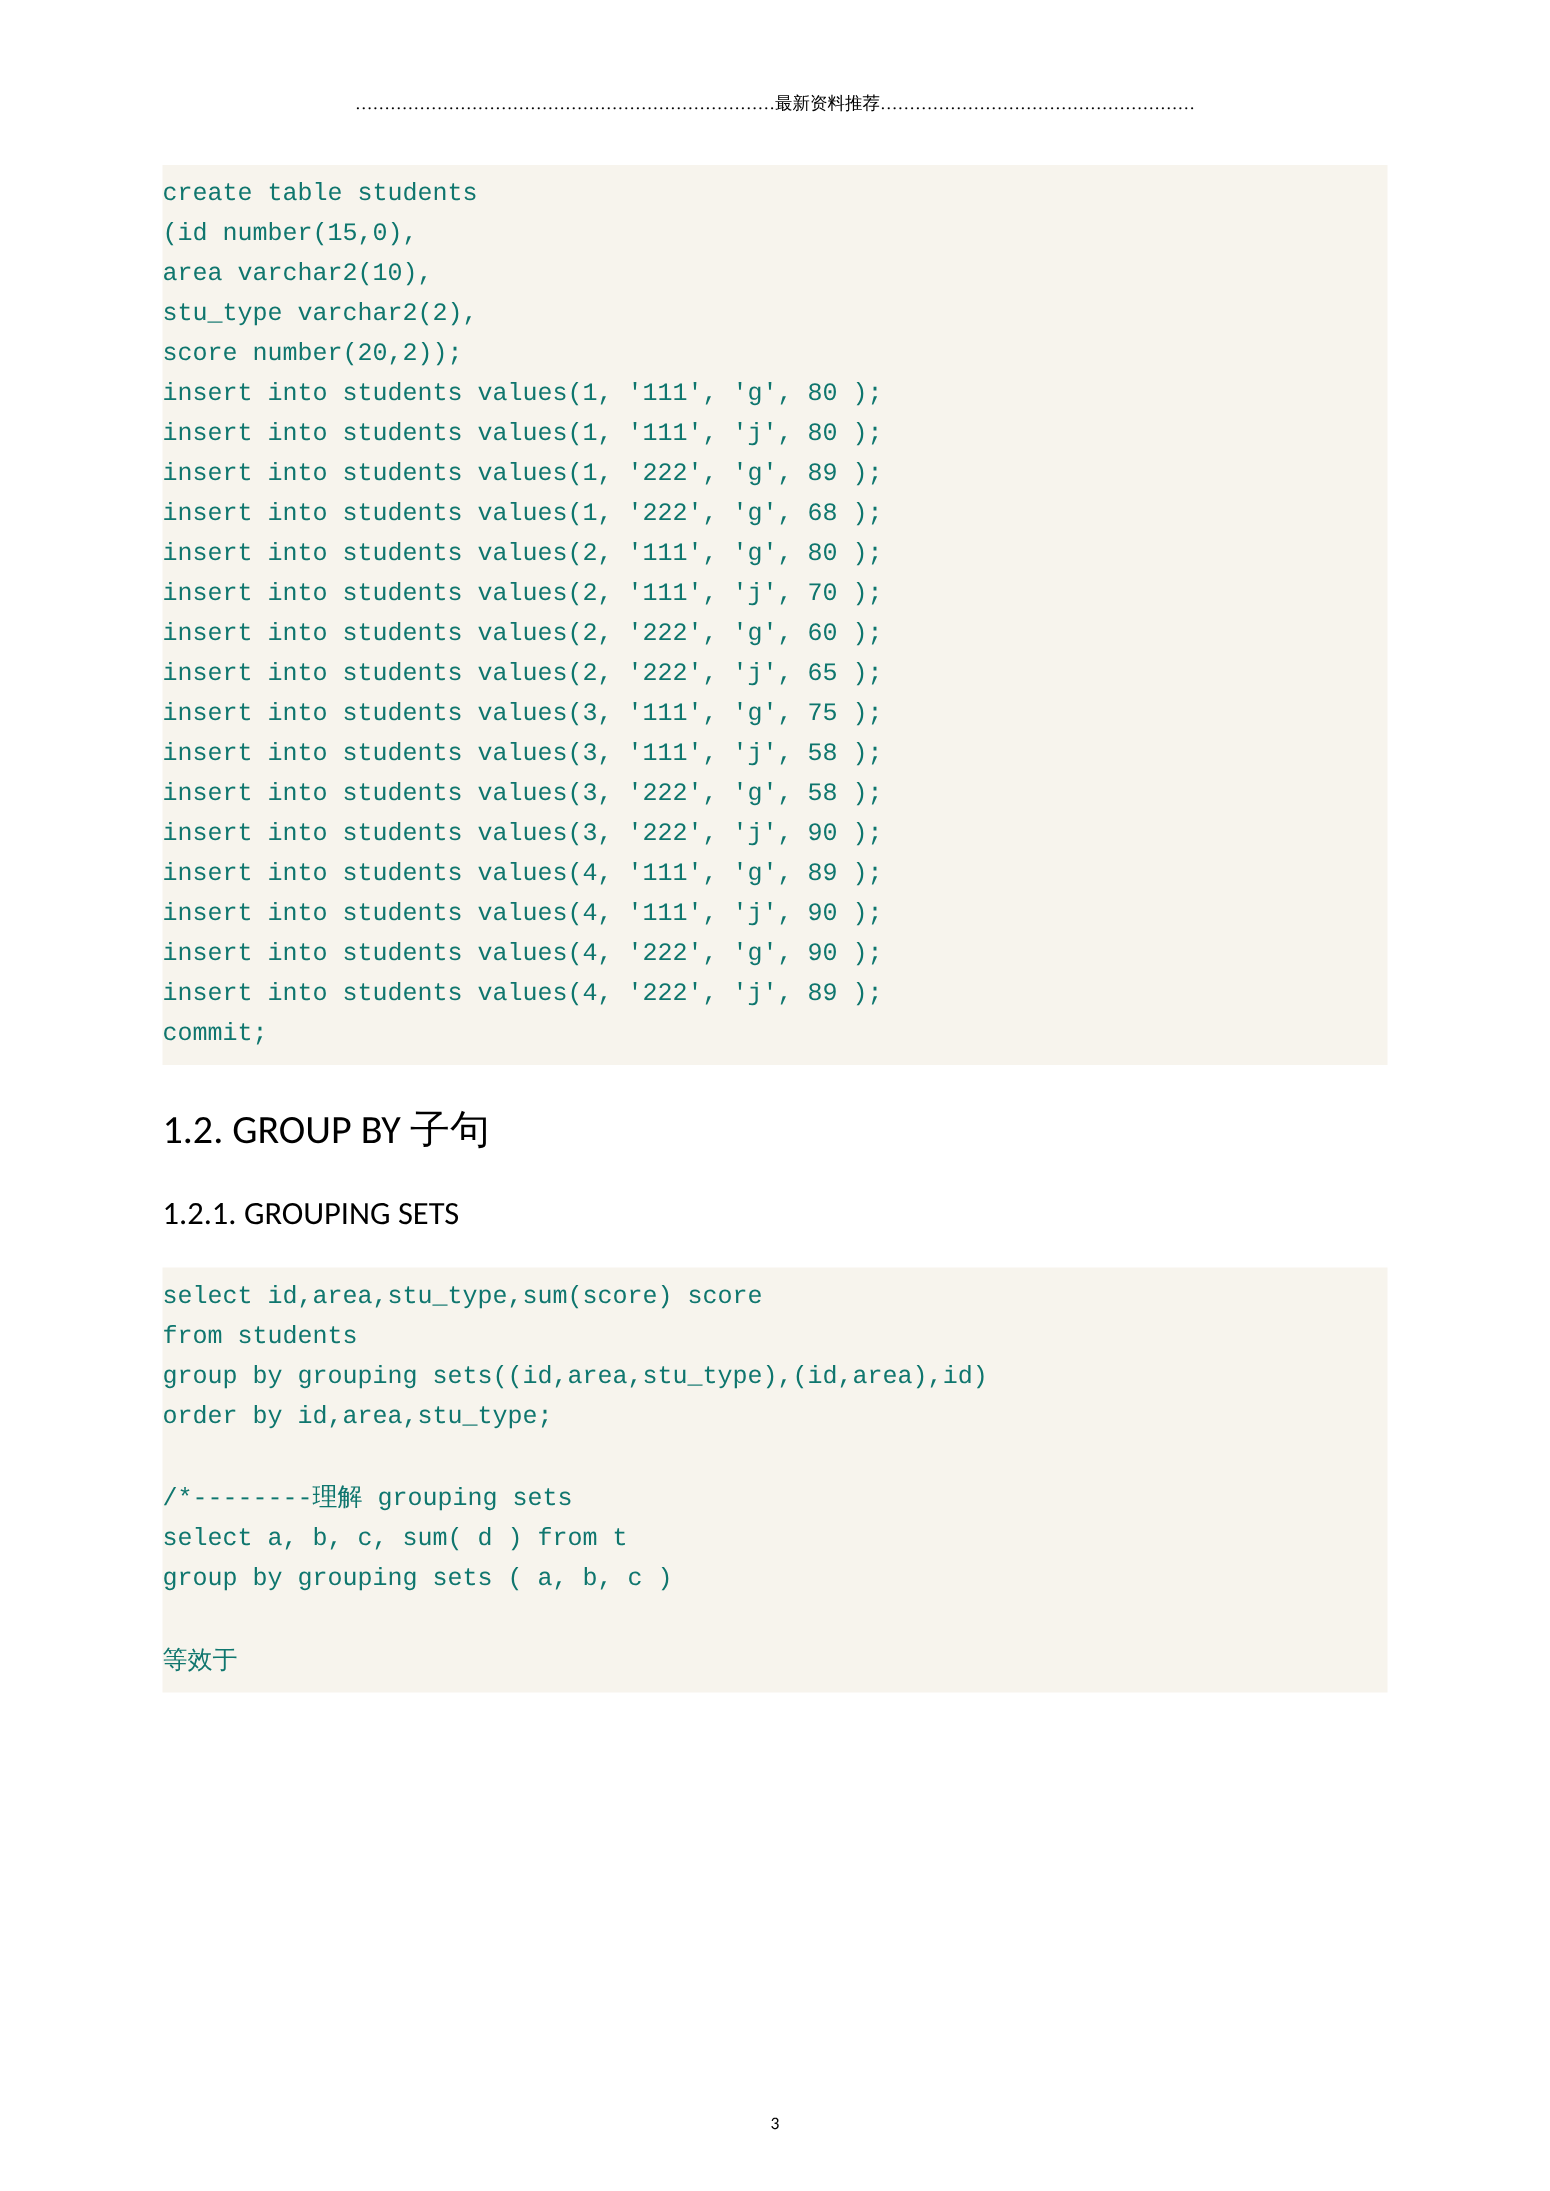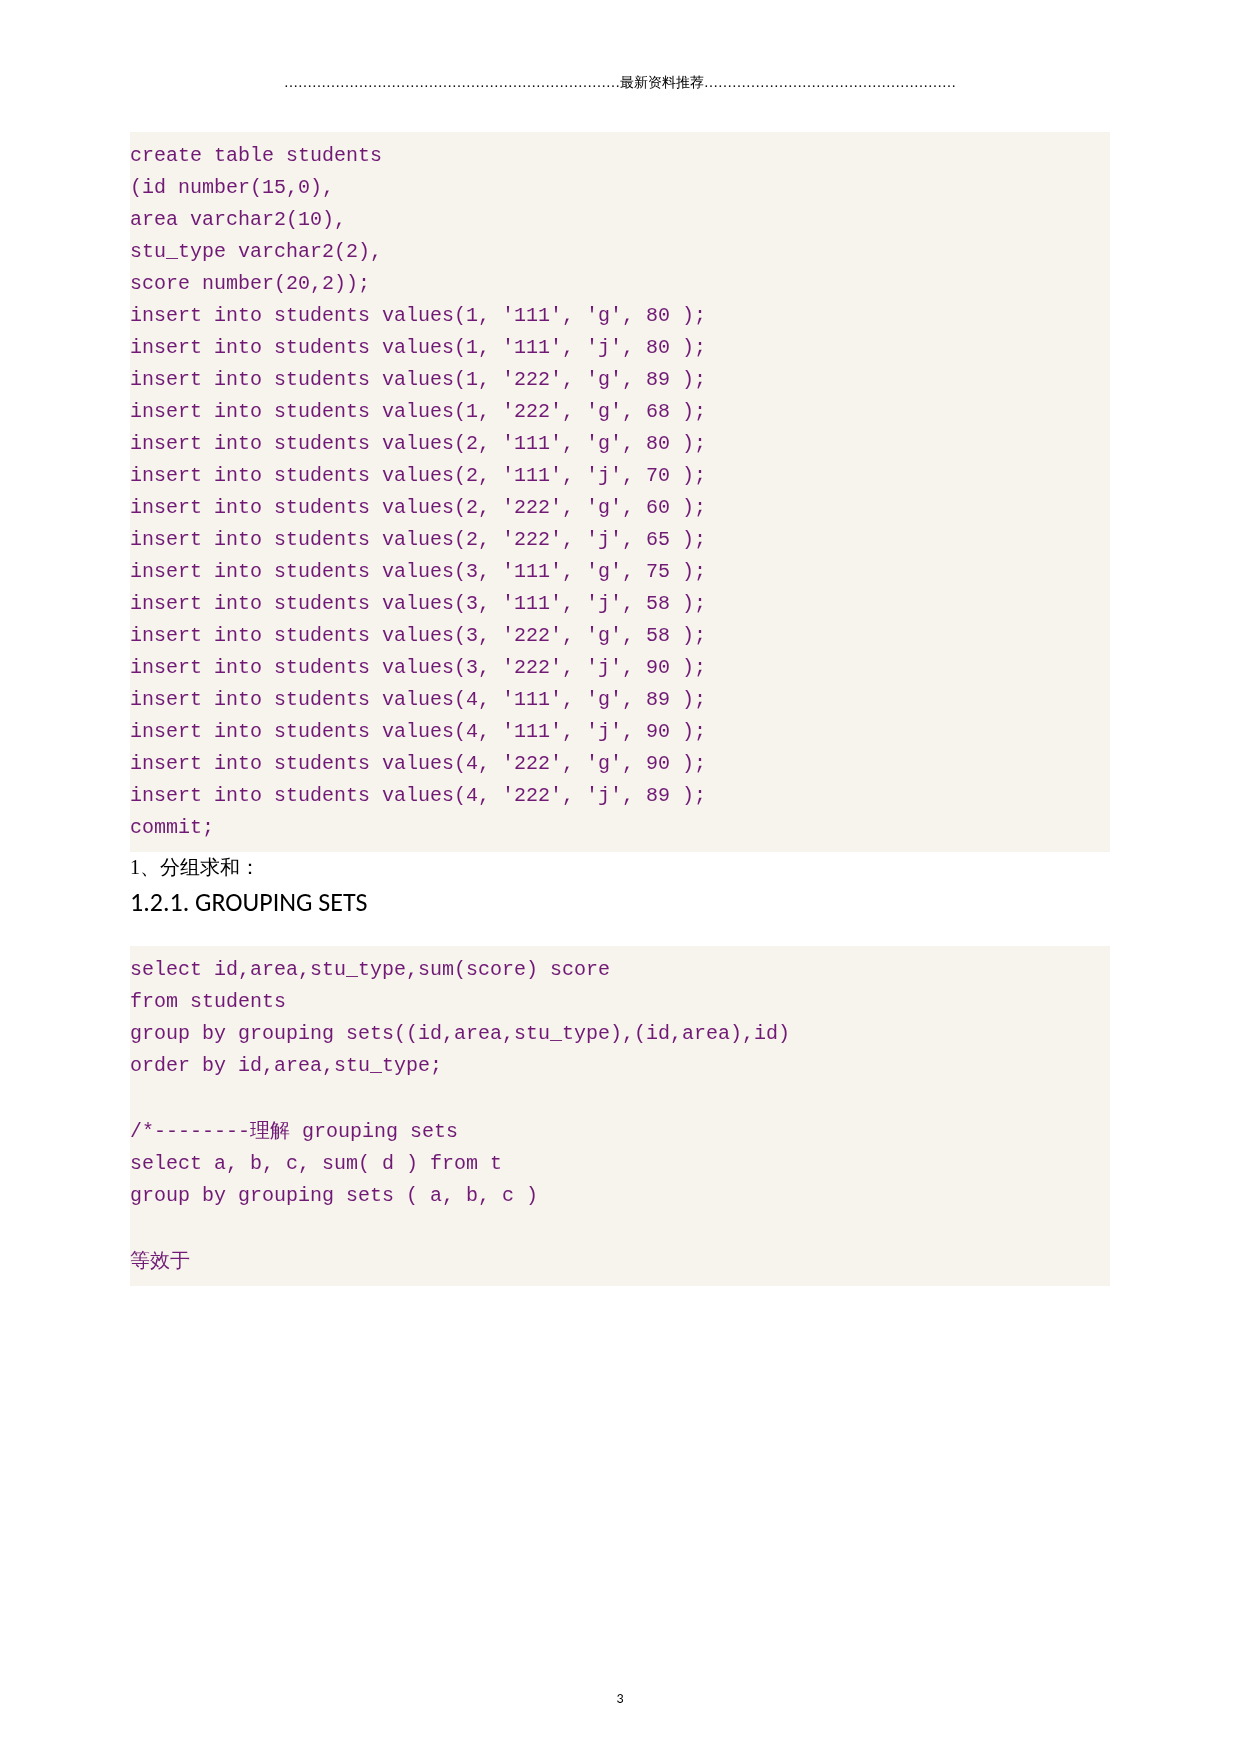--- a/index.html
+++ b/index.html
@@ -1,18 +1,18 @@
 <!DOCTYPE html>
 <html><head>
 <meta charset="utf-8">
 <style>
 body{margin:0;background:#fff;font-family:Calibri,"Segoe UI",Arial,sans-serif;color:#000}
 .page{width:1240px;height:1753px;margin:14px auto;padding:60px 130px 0 130px;box-sizing:border-box;position:relative}
 .header-line{font-size:14px;text-align:center;font-family:SimSun,"Songti SC",serif;margin-bottom:40px;letter-spacing:0}
-.code-block{background:#f7f4ed;font-family:Consolas,Monaco,"Courier New",monospace;font-size:20px;line-height:1.6;padding:8px 0;color:#701a75;white-space:pre}
+.code-block{background:#f7f4ed;font-family:Consolas,Monaco,"Courier New",monospace;font-size:20px;line-height:1.6;padding:8px 0;color:#0f766e;white-space:pre}
 .section-text{font-family:SimSun,"Songti SC",serif;font-size:20px;margin:18px 0 4px 0;line-height:1.5}
 .h12{font-size:32px;font-weight:400;margin:30px 0 28px 0;font-family:Calibri,Arial,sans-serif}
 .h12 .cn{font-family:SimSun,"Songti SC",serif}
 .h121{font-size:26px;font-weight:400;margin:0 0 28px 0;font-family:Calibri,Arial,sans-serif}
 .pagenum{position:absolute;bottom:60px;left:0;right:0;text-align:center;font-size:14px;font-family:Calibri,Arial,sans-serif}
 </style>
 </head>
 <body>
 
 <div class="page">
@@ -34,22 +34,22 @@
 insert into students values(3, '111', 'g', 75 );
 insert into students values(3, '111', 'j', 58 );
 insert into students values(3, '222', 'g', 58 );
 insert into students values(3, '222', 'j', 90 );
 insert into students values(4, '111', 'g', 89 );
 insert into students values(4, '111', 'j', 90 );
 insert into students values(4, '222', 'g', 90 );
 insert into students values(4, '222', 'j', 89 );
 commit;</div>
 
-<div class="section-text" style="margin-top:0">1、分组求和：</div>
 
+<div class="h12"><span>1.2. GROUP BY </span><span class="cn">子句</span></div>
 
 <div class="h121">1.2.1. GROUPING SETS</div>
 
 <div class="code-block"><span>select id,area,stu_type,sum(score) score
 from students
 group by grouping sets((id,area,stu_type),(id,area),id)
 order by id,area,stu_type;
 
 /*--------</span><span style="font-family:Liberation Serif, serif">理解</span><span> grouping sets
 select a, b, c, sum( d ) from t

